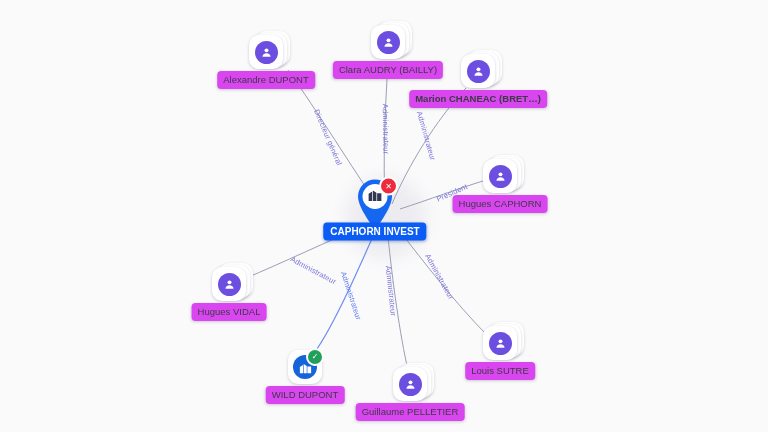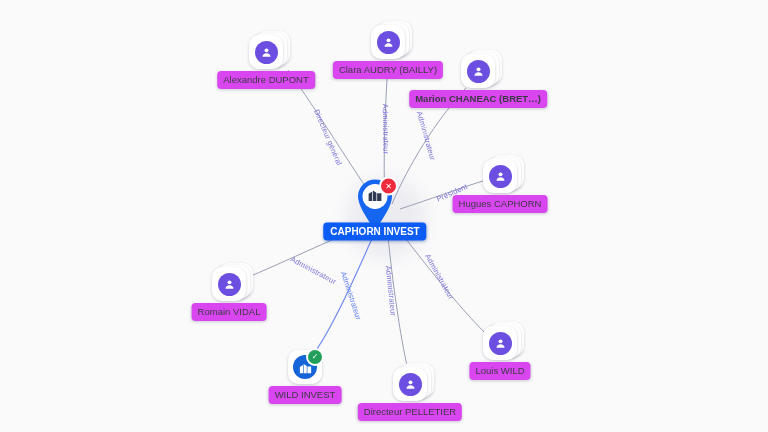--- a/index.html
+++ b/index.html
@@ -203,67 +203,67 @@
       <div class="card c2"></div>
       <div class="avatar">
         <div class="disc" style="background:#6c4fe0;">
           <svg width="13" height="13" viewBox="0 0 24 24" fill="#fff">
               <circle cx="12" cy="8" r="3.6"></circle>
               <path d="M4.6 20c0-4.1 3.3-6.4 7.4-6.4s7.4 2.3 7.4 6.4z"></path>
             </svg>
         </div>
       </div>
     </div>
-    <div class="pill">Louis WILD</div>
+    <div class="pill">Louis SUTRE</div>
   </div>
 
   <div class="node" style="left:410px;top:384px;">
     <div class="stack">
       <div class="card c3"></div>
       <div class="card c2"></div>
       <div class="avatar">
         <div class="disc" style="background:#6c4fe0;">
           <svg width="13" height="13" viewBox="0 0 24 24" fill="#fff">
               <circle cx="12" cy="8" r="3.6"></circle>
               <path d="M4.6 20c0-4.1 3.3-6.4 7.4-6.4s7.4 2.3 7.4 6.4z"></path>
             </svg>
         </div>
       </div>
     </div>
-    <div class="pill">Directeur PELLETIER</div>
+    <div class="pill">Guillaume PELLETIER</div>
   </div>
 
   <div class="node" style="left:305px;top:367px;">
     <div class="co">
       <div class="cocard">
         <div class="codisc" style="background:#1565d8;">
           <svg width="15" height="15" viewBox="0 0 24 24" fill="#fff">
             <path d="M3 21V11l5-3.2V21H3zm6 0V6.4l5 3.1V21H9zm6 0V10.4h6V21h-6zM16.3 12.4h1.6v1.6h-1.6v-1.6zm2.6 0h1.6v1.6h-1.6v-1.6zm-2.6 2.8h1.6v1.6h-1.6v-1.6zm2.6 0h1.6v1.6h-1.6v-1.6zM4.4 12.6H6v1.5H4.4v-1.5zm0 2.7H6v1.5H4.4v-1.5zm6-2.7H12v1.5h-1.6v-1.5zm0 2.7H12v1.5h-1.6v-1.5z"></path>
           </svg>
         </div>
       </div>
       <div class="co-badge" style="background:#22a05b;">✓</div>
     </div>
-    <div class="pill">WILD INVEST</div>
+    <div class="pill">WILD DUPONT</div>
   </div>
 
   <div class="node" style="left:229px;top:284px;">
     <div class="stack">
       <div class="card c3"></div>
       <div class="card c2"></div>
       <div class="avatar">
         <div class="disc" style="background:#6c4fe0;">
           <svg width="13" height="13" viewBox="0 0 24 24" fill="#fff">
               <circle cx="12" cy="8" r="3.6"></circle>
               <path d="M4.6 20c0-4.1 3.3-6.4 7.4-6.4s7.4 2.3 7.4 6.4z"></path>
             </svg>
         </div>
       </div>
     </div>
-    <div class="pill">Romain VIDAL</div>
+    <div class="pill">Hugues VIDAL</div>
   </div>
 
   <div class="node" style="left:386px;top:218px;">
     <div class="pin-wrap" style="transform:translate(-50%,-50%);margin-left:22px;margin-top:27px;">
       <svg class="pin" width="44" height="54" viewBox="0 0 44 54">
         <path d="M22 2C12.6 2 5 9.6 5 19c0 11.8 17 33 17 33s17-21.2 17-33C39 9.6 31.4 2 22 2z" fill="#1566f0"></path>
         <circle cx="22" cy="19" r="12.5" fill="#ffffff"></circle>
       </svg>
       <div style="position:absolute;left:22px;top:19px;transform:translate(-50%,-50%);">
         <svg width="17" height="17" viewBox="0 0 24 24" fill="#2f3a52">

